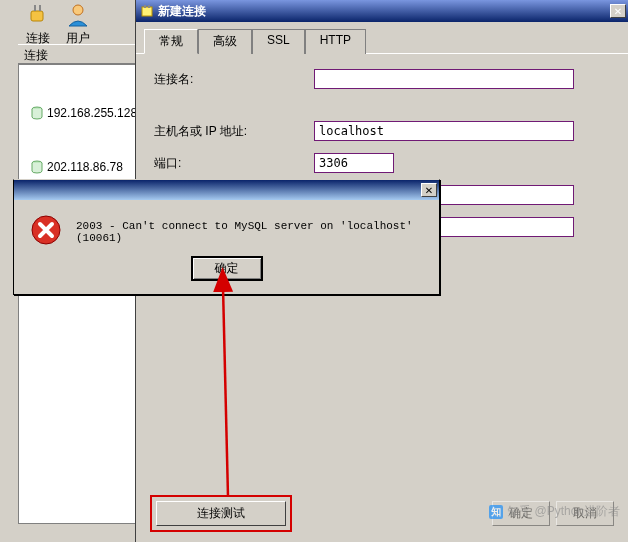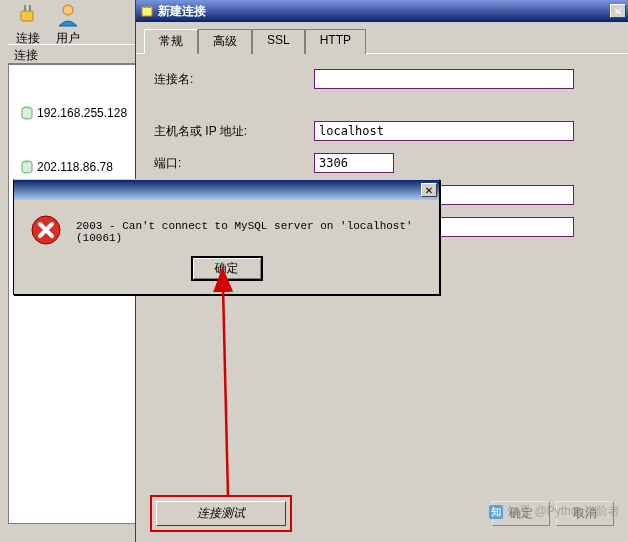--- a/index.html
+++ b/index.html
@@ -1,19 +1,19 @@
 <!DOCTYPE html>
 <html><head>
 <meta charset="utf-8">
 <style>
 * { box-sizing: border-box; margin: 0; padding: 0; font-family: "Microsoft YaHei", SimSun, Arial, sans-serif; font-size: 12px; }
 body { background: #d4d0c8; width: 628px; height: 542px; position: relative; overflow: hidden; }
 
 
-.sidebar { position: absolute; left: 8px; top: 0; width: 131px; height: 542px; background: #d4d0c8; }
+.sidebar { position: absolute; left: 18px; top: 0; width: 131px; height: 542px; background: #d4d0c8; }
 .toolbar-icons { display: flex; gap: 12px; padding: 2px 6px; height: 44px; align-items: flex-start; }
 .tool-item { display: flex; flex-direction: column; align-items: center; gap: 2px; cursor: pointer; }
 .tool-item .glyph { width: 28px; height: 26px; display: flex; align-items: center; justify-content: center; }
 .tool-item span { font-size: 12px; }
 .sidebar-header { background: #d4d0c8; border-top: 1px solid #fff; border-bottom: 1px solid #808080; padding: 2px 6px; height: 20px; line-height: 16px; }
 .tree { background: #fff; border: 1px solid #808080; border-right: none; height: 460px; padding: 2px 0; }
 .tree-item { display: flex; align-items: center; gap: 4px; padding: 1px 4px 1px 12px; cursor: pointer; font-family: Tahoma, sans-serif; font-size: 11px; margin-top: 38px; }
 .tree-item .db-icon { width: 12px; height: 14px; }
 
 
@@ -32,21 +32,21 @@
 .form-row label { width: 160px; font-size: 12px; }
 .form-row input { border: 1px solid #701a75; padding: 2px 4px; height: 20px; font-family: Tahoma, monospace; font-size: 12px; background: #fff; }
 .w-long { width: 260px; }
 .w-short { width: 80px; }
 .spacer { height: 20px; }
 
 
 .bottom-bar { position: absolute; bottom: 10px; left: 14px; right: 14px; display: flex; align-items: center; }
 .btn { background: #d4d0c8; border: 1px solid #404040; border-top-color: #fff; border-left-color: #fff; padding: 3px 16px; cursor: pointer; font-size: 12px; }
 .btn-test-wrap { border: 2px solid #d40000; padding: 4px; display: inline-block; }
-.btn-test { width: 130px; text-align: center; font-style: italic; }
+.btn-test { width: 130px; text-align: center; }
 .right-btns { margin-left: auto; display: flex; gap: 6px; opacity: 0.5; }
 
 
 .err-dialog { position: absolute; left: 13px; top: 179px; width: 427px; height: 116px; background: #d4d0c8; border: 1px solid #000; border-top-color: #d4d0c8; box-shadow: 1px 1px 0 #000; z-index: 50; }
 .err-titlebar { height: 20px; background: linear-gradient(#0a246a, #a6caf0); display: flex; justify-content: flex-end; align-items: center; padding: 0 2px; }
 .err-titlebar .t-close { width: 16px; height: 14px; background: #d4d0c8; border: 1px solid #fff; border-right-color: #404040; border-bottom-color: #404040; display: flex; align-items: center; justify-content: center; font-size: 10px; cursor: pointer; }
 .err-body { display: flex; padding: 14px 16px 6px 16px; gap: 14px; align-items: flex-start; }
 .err-icon { width: 32px; height: 32px; flex-shrink: 0; }
 .err-msg { font-family: "Courier New", monospace; font-size: 11px; padding-top: 6px; }
 .err-btns { text-align: center; padding: 4px 0 10px 0; }

